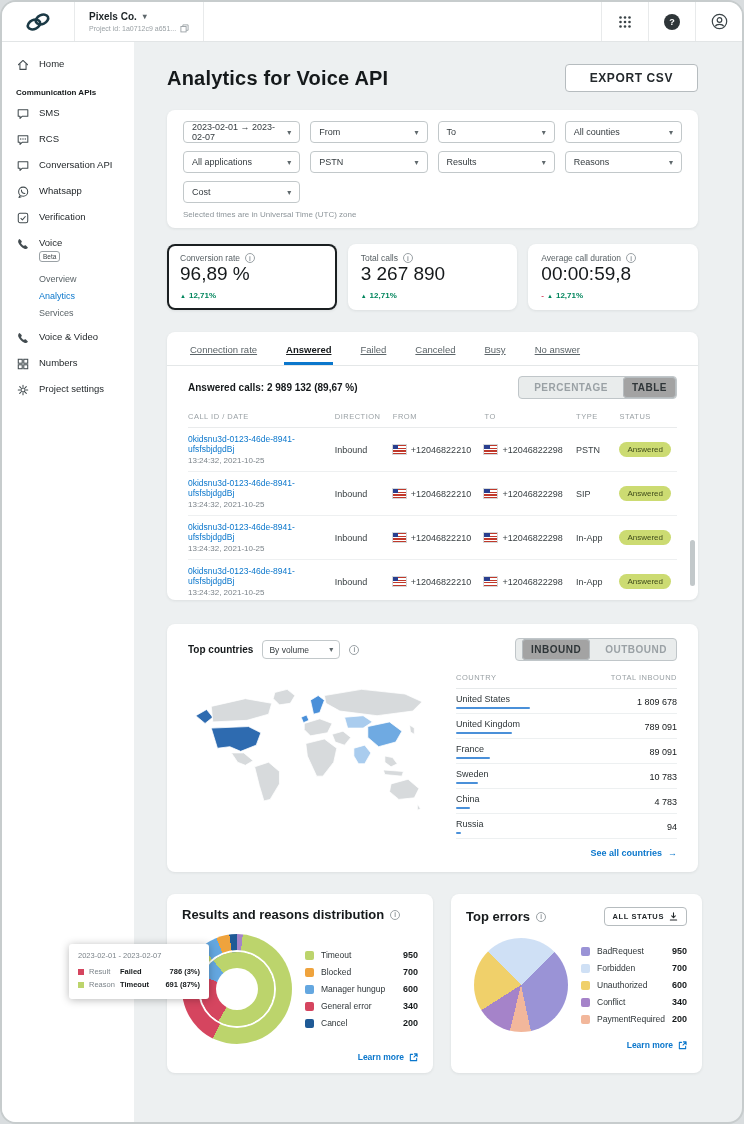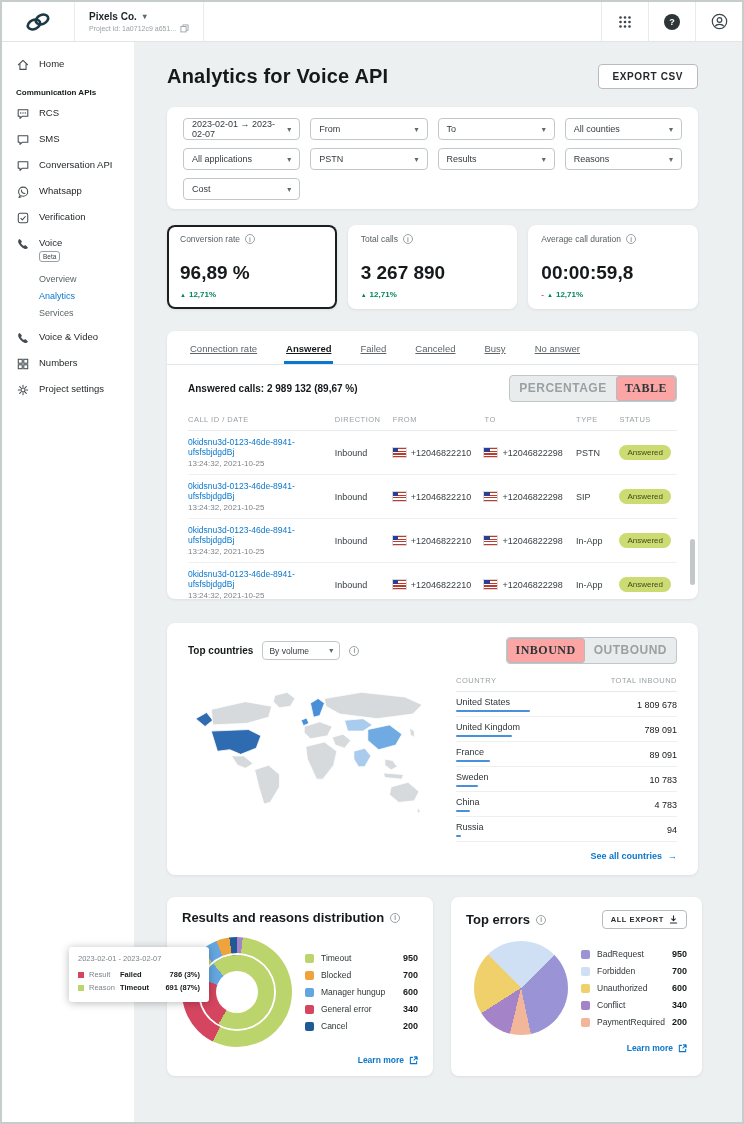--- a/index.html
+++ b/index.html
@@ -1,18 +1,18 @@
 <!DOCTYPE html>
 <html><head>
 <meta charset="utf-8">
 <style>
   * { margin:0; padding:0; box-sizing:border-box; }
   html,body { background:#d9dddf; }
   body { width:744px; height:1124px; font-family:"Liberation Sans",sans-serif; }
-  .frame { position:relative; width:744px; height:1124px; background:#edf0f1; border:2px solid #c7cccd; border-radius:0; overflow:hidden; }
+  .frame { position:relative; width:744px; height:1124px; background:#edf0f1; border:2px solid #c7cccd; border-radius:16px; overflow:hidden; }
 
   
   .topbar { position:absolute; top:0; left:0; right:0; height:40px; background:#fff; border-bottom:1px solid #e2e5e6; display:flex; align-items:center; }
   .logo-box { width:72px; display:flex; align-items:center; justify-content:center; height:100%; }
   .vdiv { width:1px; height:100%; background:#e8eaeb; }
   .org-block { padding:0 14px; }
   .org-row { display:flex; align-items:center; gap:6px; font-size:10px; color:#1c2326; font-weight:bold; }
   .caret { font-size:8px; color:#5f686c; }
   .proj-row { display:flex; align-items:center; gap:4px; font-size:7px; color:#9aa1a5; margin-top:2px; }
   .topbar .flex1 { flex:1; }
@@ -26,52 +26,52 @@
   .side-section { padding:10px 14px 4px; font-size:8px; font-weight:bold; color:#15191b; }
   .beta { display:inline-block; margin-top:3px; font-size:6.5px; color:#3a4144; border:1px solid #9aa1a5; border-radius:3px; padding:0 3px; line-height:9px; }
   .submenu { padding:2px 0 4px 37px; }
   .sub-item { font-size:9px; color:#5b6468; padding:3.5px 0; cursor:pointer; }
   .sub-item.active { color:#0b77cc; }
 
   
   .main { position:absolute; top:40px; left:131px; right:0; bottom:0; padding:22px 44px 0 34px; }
   .page-head { display:flex; align-items:center; justify-content:space-between; margin-bottom:18px; }
   .page-title { font-size:20px; font-weight:bold; color:#15191b; letter-spacing:.2px; }
-  .btn { background:#fff; border:1px solid #b6bcbf; border-radius:4px; padding:6px 14px; font-size:10px; font-weight:bold; letter-spacing:.6px; color:#24292c; cursor:pointer; display:inline-flex; align-items:center; gap:5px; }
+  .btn { background:#fff; border:1px solid #b6bcbf; border-radius:4px; padding:6px 24px; font-size:12px; font-weight:bold; letter-spacing:.6px; color:#24292c; cursor:pointer; display:inline-flex; align-items:center; gap:5px; }
 
   .card { background:#fff; border-radius:8px; box-shadow:0 1px 3px rgba(25,35,40,.08); }
 
   
   .filters { padding:11px 16px 9px; }
   .filter-grid { display:grid; grid-template-columns:repeat(4,1fr); gap:8px 10px; }
   .select { height:22px; border:1px solid #c2c8ca; border-radius:4px; display:flex; align-items:center; justify-content:space-between; padding:0 8px; font-size:9px; color:#333a3e; background:#fff; cursor:pointer; }
   .select.small { height:19px; font-size:8.5px; padding:0 6px; }
   .filter-note { margin-top:7px; font-size:8px; color:#8d959a; }
 
   
   .kpi-row { display:grid; grid-template-columns:repeat(3,1fr); gap:11px; margin-top:16px; }
   .kpi { padding:9px 13px 10px; position:relative; cursor:pointer; }
   .kpi.selected { box-shadow:inset 0 0 0 2px #1a1f21, 0 1px 3px rgba(25,35,40,.08); }
   .kpi-label { font-size:8.5px; color:#565f63; display:flex; align-items:center; gap:5px; }
-  .kpi-value { font-size:19px; font-weight:bold; color:#15191b; margin-top:18px; }
+  .kpi-value { font-size:19px; font-weight:normal; color:#15191b; margin-top:0; }
   .kpi-trend { margin-top:6px; font-size:8px; font-weight:bold; color:#00855c; display:flex; align-items:center; gap:3px; }
   .trend-up { font-size:6px; }
   .trend-minus { color:#d5455f; font-weight:bold; }
   .info { width:10px; height:10px; border:1px solid #9aa1a5; border-radius:50%; color:#8d959a; font-size:6.5px; font-weight:bold; display:inline-flex; align-items:center; justify-content:center; flex:none; font-style:normal; }
 
   
   .calls-card { margin-top:22px; height:268px; overflow:hidden; position:relative; }
   .tabs { display:flex; gap:25px; padding:0 21px; border-bottom:1px solid #e4e7e8; }
   .tab { padding:12px 2px 10px; font-size:9.5px; color:#5b6468; cursor:pointer;text-decoration:underline; }
   .tab.active { color:#15191b; font-weight:bold; box-shadow:inset 0 -3px 0 #0b77cc; }
   .calls-summary { display:flex; align-items:center; justify-content:space-between; padding:10px 21px 6px; }
   .summary-text { font-size:10px; color:#15191b; font-weight:bold; }
   .toggle { display:flex; border:1px solid #c0c6c9; border-radius:4px; overflow:hidden; background:#e9ecec; }
-  .seg { padding:5px 9px; font-size:12px; font-weight:bold; letter-spacing:.5px; color:#9aa1a5; cursor:pointer; }
-  .seg.active { background:#fca5a5; color:#2e3538; box-shadow:inset 0 0 0 1px #b6bcbf; border-radius:4px;font-family:Liberation Serif, serif; }
+  .seg { padding:5px 9px; font-size:10px; font-weight:bold; letter-spacing:.5px; color:#9aa1a5; cursor:pointer;margin-left:6px; }
+  .seg.active { background:#a3a3a3; color:#2e3538; box-shadow:inset 0 0 0 1px #b6bcbf; border-radius:4px; }
   .calls-table { padding:0 21px; }
   table { width:100%; border-collapse:collapse; }
   th { font-size:7.5px; color:#9aa1a5; letter-spacing:.5px; text-align:left; font-weight:normal; padding:7px 0 6px; border-bottom:1px solid #e9ebec; }
   td { padding:6px 6px 6px 0; border-bottom:1px solid #eef0f1; font-size:9px; color:#3a4144; vertical-align:middle; }
   .call-id { color:#0b77cc; font-size:8.5px; text-decoration:none; display:block; margin-bottom:2px; cursor:pointer; }
   .call-date { color:#7c848a; font-size:8px; }
   .badge { display:inline-block; background:#ccdb72; color:#414d1c; font-size:8px; padding:3px 8px; border-radius:9px; white-space:nowrap; }
   .flag { display:inline-block; width:13px; height:9px; margin-right:5px; vertical-align:-1px; background:repeating-linear-gradient(180deg,#c0392b 0 1.3px,#fff 1.3px 2.6px); position:relative; outline:1px solid #d6d9da; }
   .flag::after { content:""; position:absolute; left:0; top:0; width:5.5px; height:4.5px; background:#2a3f8f; }
   .scroll-thumb { position:absolute; right:3px; bottom:14px; width:5px; height:46px; background:#c2c8ca; border-radius:3px; }
@@ -252,29 +252,29 @@
     <div class="side-item">
       <svg class="icn ic" width="14" height="14">
           <use href="#i-home"></use>
         </svg>
       <span>Home</span>
     </div>
     <div class="side-section">Communication APIs</div>
 
     <div class="side-item">
       <svg class="icn ic" width="14" height="14">
+          <use href="#i-bubble"></use>
+        </svg>
+      <span>SMS</span>
+    </div>
+    <div class="side-item">
+      <svg class="icn ic" width="14" height="14">
           <use href="#i-bubble-dots"></use>
         </svg>
       <span>RCS</span>
-    </div>
-    <div class="side-item">
-      <svg class="icn ic" width="14" height="14">
-          <use href="#i-bubble"></use>
-        </svg>
-      <span>SMS</span>
     </div>
     <div class="side-item">
       <svg class="icn ic" width="14" height="14">
           <use href="#i-bubble"></use>
         </svg>
       <span>Conversation API</span>
     </div>
     <div class="side-item">
       <svg class="icn ic" width="14" height="14">
           <use href="#i-wa"></use>
@@ -360,20 +360,21 @@
           </div>
         <div class="select">
             <span>Reasons</span>
             <span class="caret">▾</span>
           </div>
         <div class="select">
             <span>Cost</span>
             <span class="caret">▾</span>
           </div>
       </div>
+      <div class="filter-note">Selected times are in Universal Time (UTC) zone</div>
     </div>
 
     <div class="kpi-row">
       <div class="card kpi selected">
         <div class="kpi-label">
             <span>Conversion rate</span>
             <span class="info">i</span>
           </div>
         <div class="kpi-value">96,89 %</div>
         <div class="kpi-trend">
@@ -646,21 +647,21 @@
           </div>
         </div>
       </div>
 
       <div class="card bcard">
         <div class="bc-head">
           <span class="bc-title">Top errors</span>
           <span class="info">i</span>
           <div class="flex1"></div>
           <button class="btn" style="padding:4px 8px; font-size:7.5px;">
-            <span>ALL EXPORT</span>
+            <span>ALL STATUS</span>
             <svg class="icn" width="9" height="9" color="#24292c">
                 <use href="#i-dl"></use>
               </svg>
           </button>
         </div>
         <div class="bc-body">
           <div class="pie" style="background: conic-gradient(from -45deg, rgb(207, 224, 245) 0deg, rgb(207, 224, 245) 90.3226deg, rgb(154, 147, 214) 90.3226deg, rgb(154, 147, 214) 212.903deg, rgb(242, 183, 155) 212.903deg, rgb(242, 183, 155) 238.71deg, rgb(165, 131, 201) 238.71deg, rgb(165, 131, 201) 282.581deg, rgb(240, 208, 106) 282.581deg, rgb(240, 208, 106) 360deg);"></div>
           <div class="legend">
             <div class="lg-row">
                 <span class="lg-swatch" style="background: rgb(154, 147, 214);"></span>

